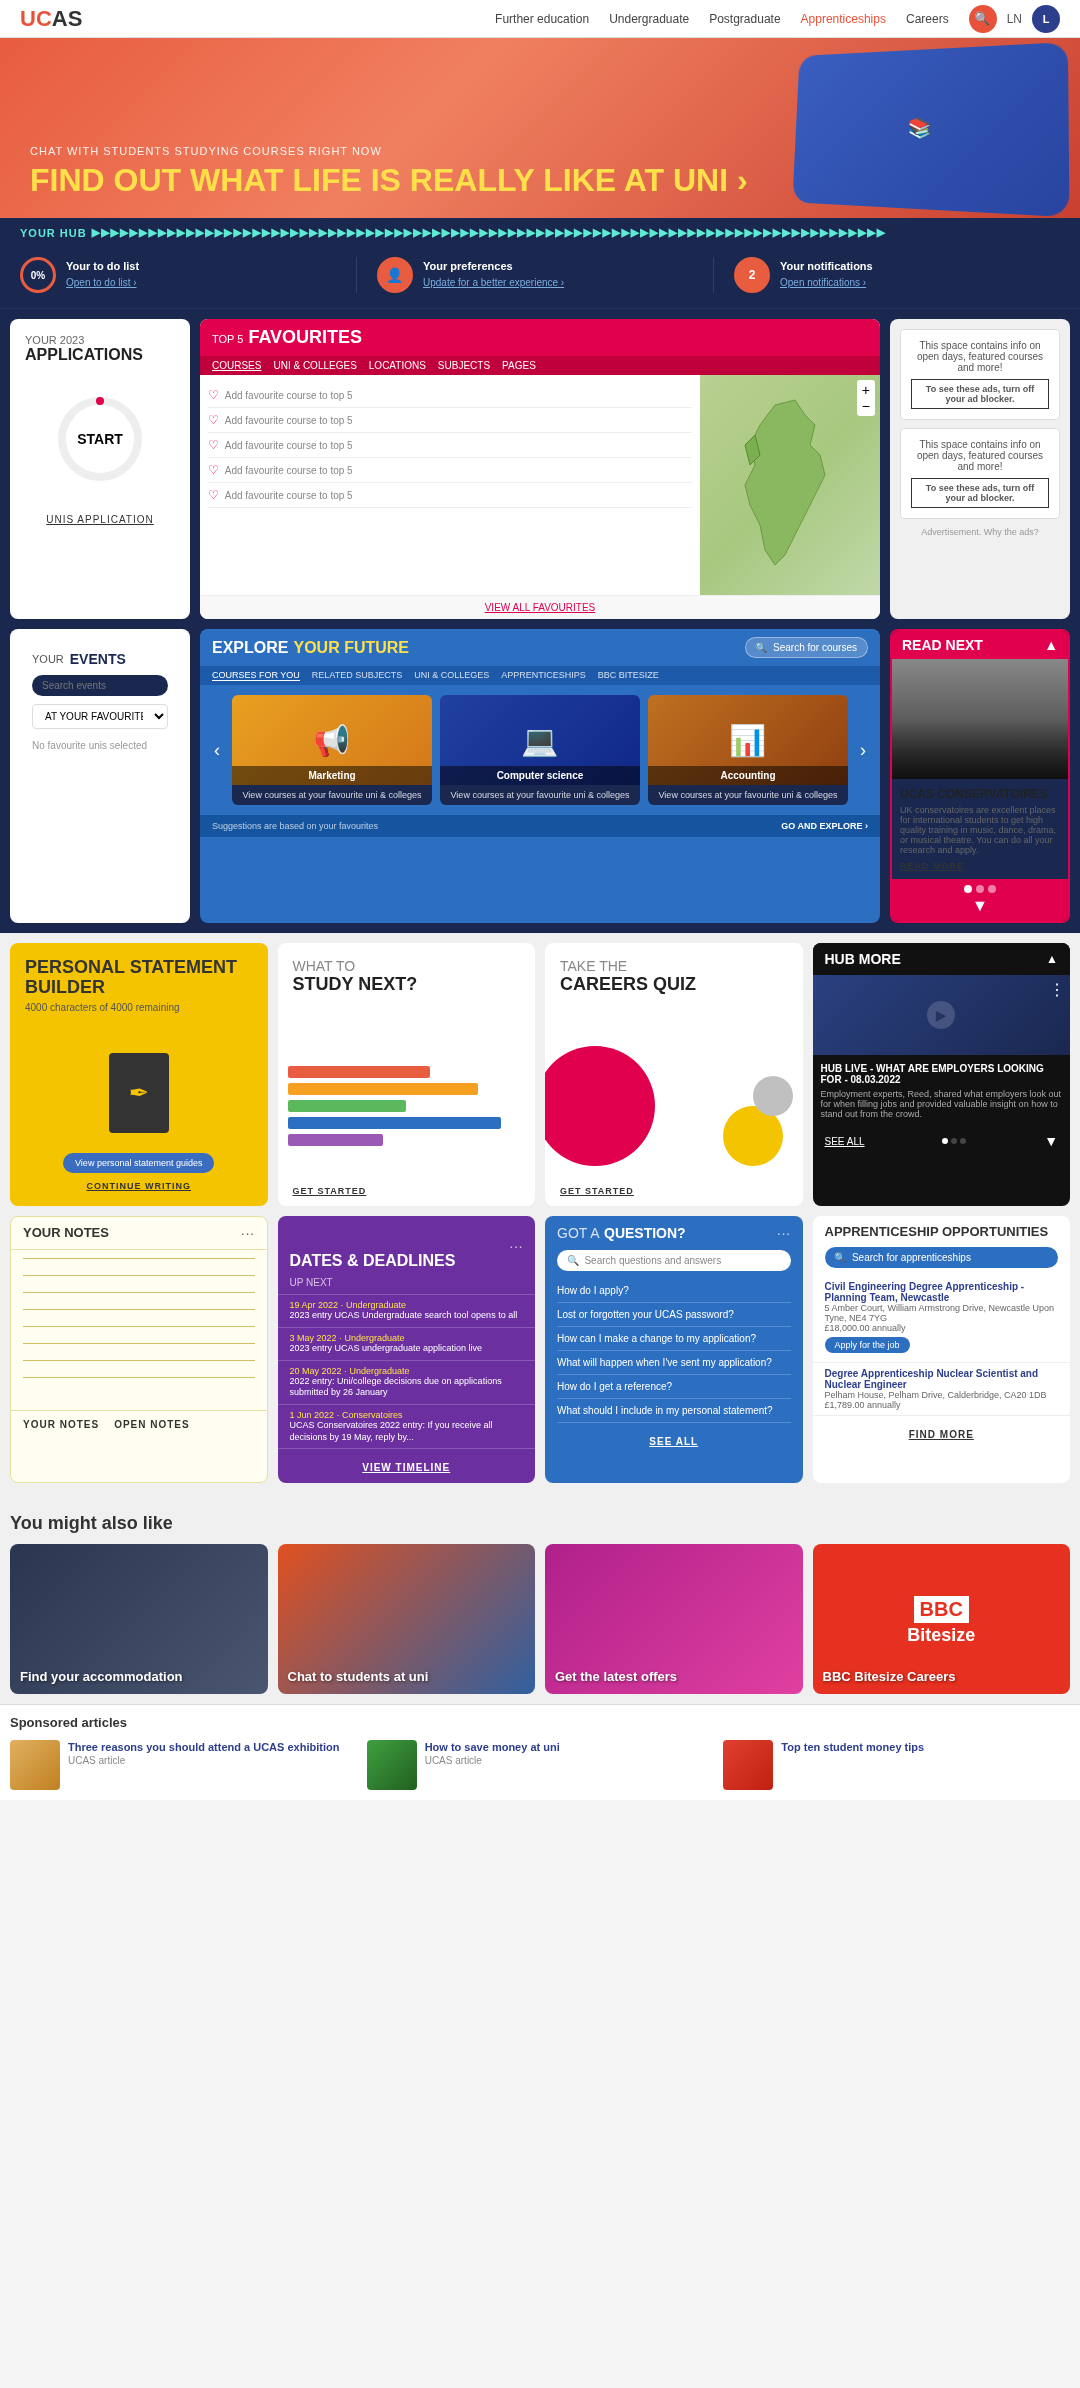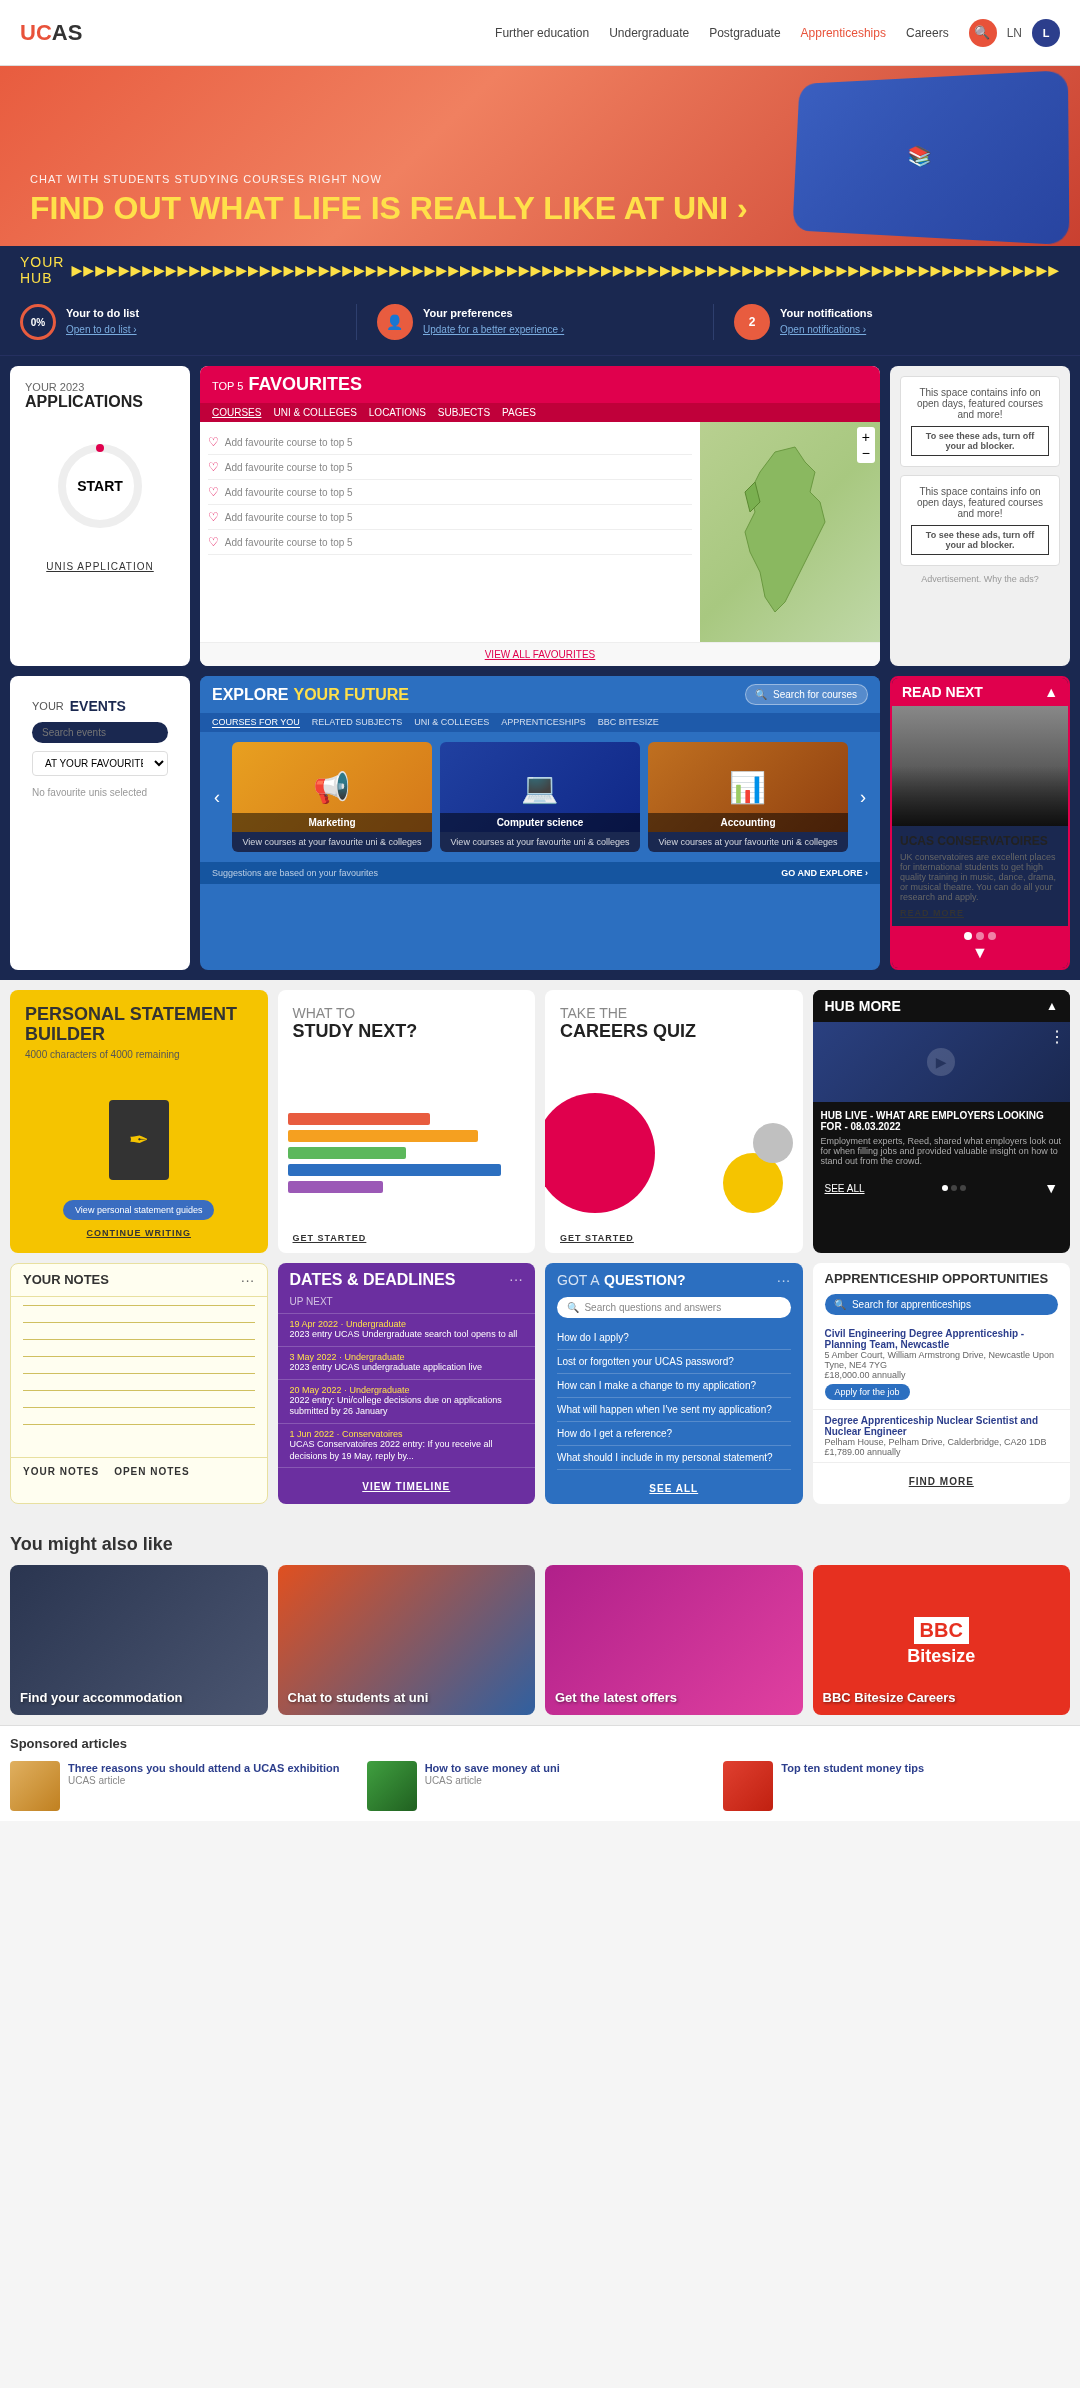--- a/index.html
+++ b/index.html
@@ -4,21 +4,21 @@
   <style>
     * { box-sizing: border-box; margin: 0; padding: 0; }
     body { font-family: Arial, sans-serif; background: #f5f5f5; width: 1080px; overflow-x: hidden; }
 
     
     .navbar {
       background: white;
       display: flex;
       align-items: center;
       padding: 0 20px;
-      height: 66px;
+      height: 38px;
       border-bottom: 1px solid #ddd;
       position: relative;
       z-index: 10;
     }
     .navbar-logo {
       font-weight: bold;
       font-size: 22px;
       color: #333;
       margin-right: auto;
     }
@@ -83,21 +83,21 @@
     }
 
     
     .your-hub {
       background: #1a2850;
       padding: 8px 20px;
       display: flex;
       align-items: center;
       gap: 5px;
     }
-    .your-hub span { color: #fde047; font-size: 14px; font-weight: normal; letter-spacing: 1px; }
+    .your-hub span { color: #5eead4; font-size: 11px; font-weight: bold; letter-spacing: 1px; }
     .hub-chevrons { color: #4a6fa5; font-size: 12px; }
 
     
     .progress-section {
       background: #1a2850;
       display: flex;
       padding: 10px 20px 15px;
       gap: 0;
       border-bottom: 1px solid #253060;
     }
@@ -657,21 +657,21 @@
       background: #6b2fa0;
       border-radius: 8px;
       overflow: hidden;
     }
     .dates-header {
       padding: 8px 12px;
       display: flex;
       justify-content: space-between;
       align-items: center;
     }
-    .dates-header .title { font-size: 16px; font-weight: 900; color: white; line-height: 1.1; }
+    .dates-header .title { font-size: 16px; font-weight: 900; color: white; line-height: 1.1; margin-top: 28px; }
     .dates-header .title span { display: block; }
     .dates-dots { color: rgba(255,255,255,0.7); font-size: 14px; }
     .up-next { font-size: 10px; color: rgba(255,255,255,0.7); padding: 0 12px 6px; }
     .date-item {
       padding: 5px 12px;
       border-top: 1px solid rgba(255,255,255,0.2);
     }
     .date-item .date-label { font-size: 9px; color: #ffe04a; }
     .date-item .date-desc { font-size: 9px; color: white; line-height: 1.3; }
     .dates-footer {

